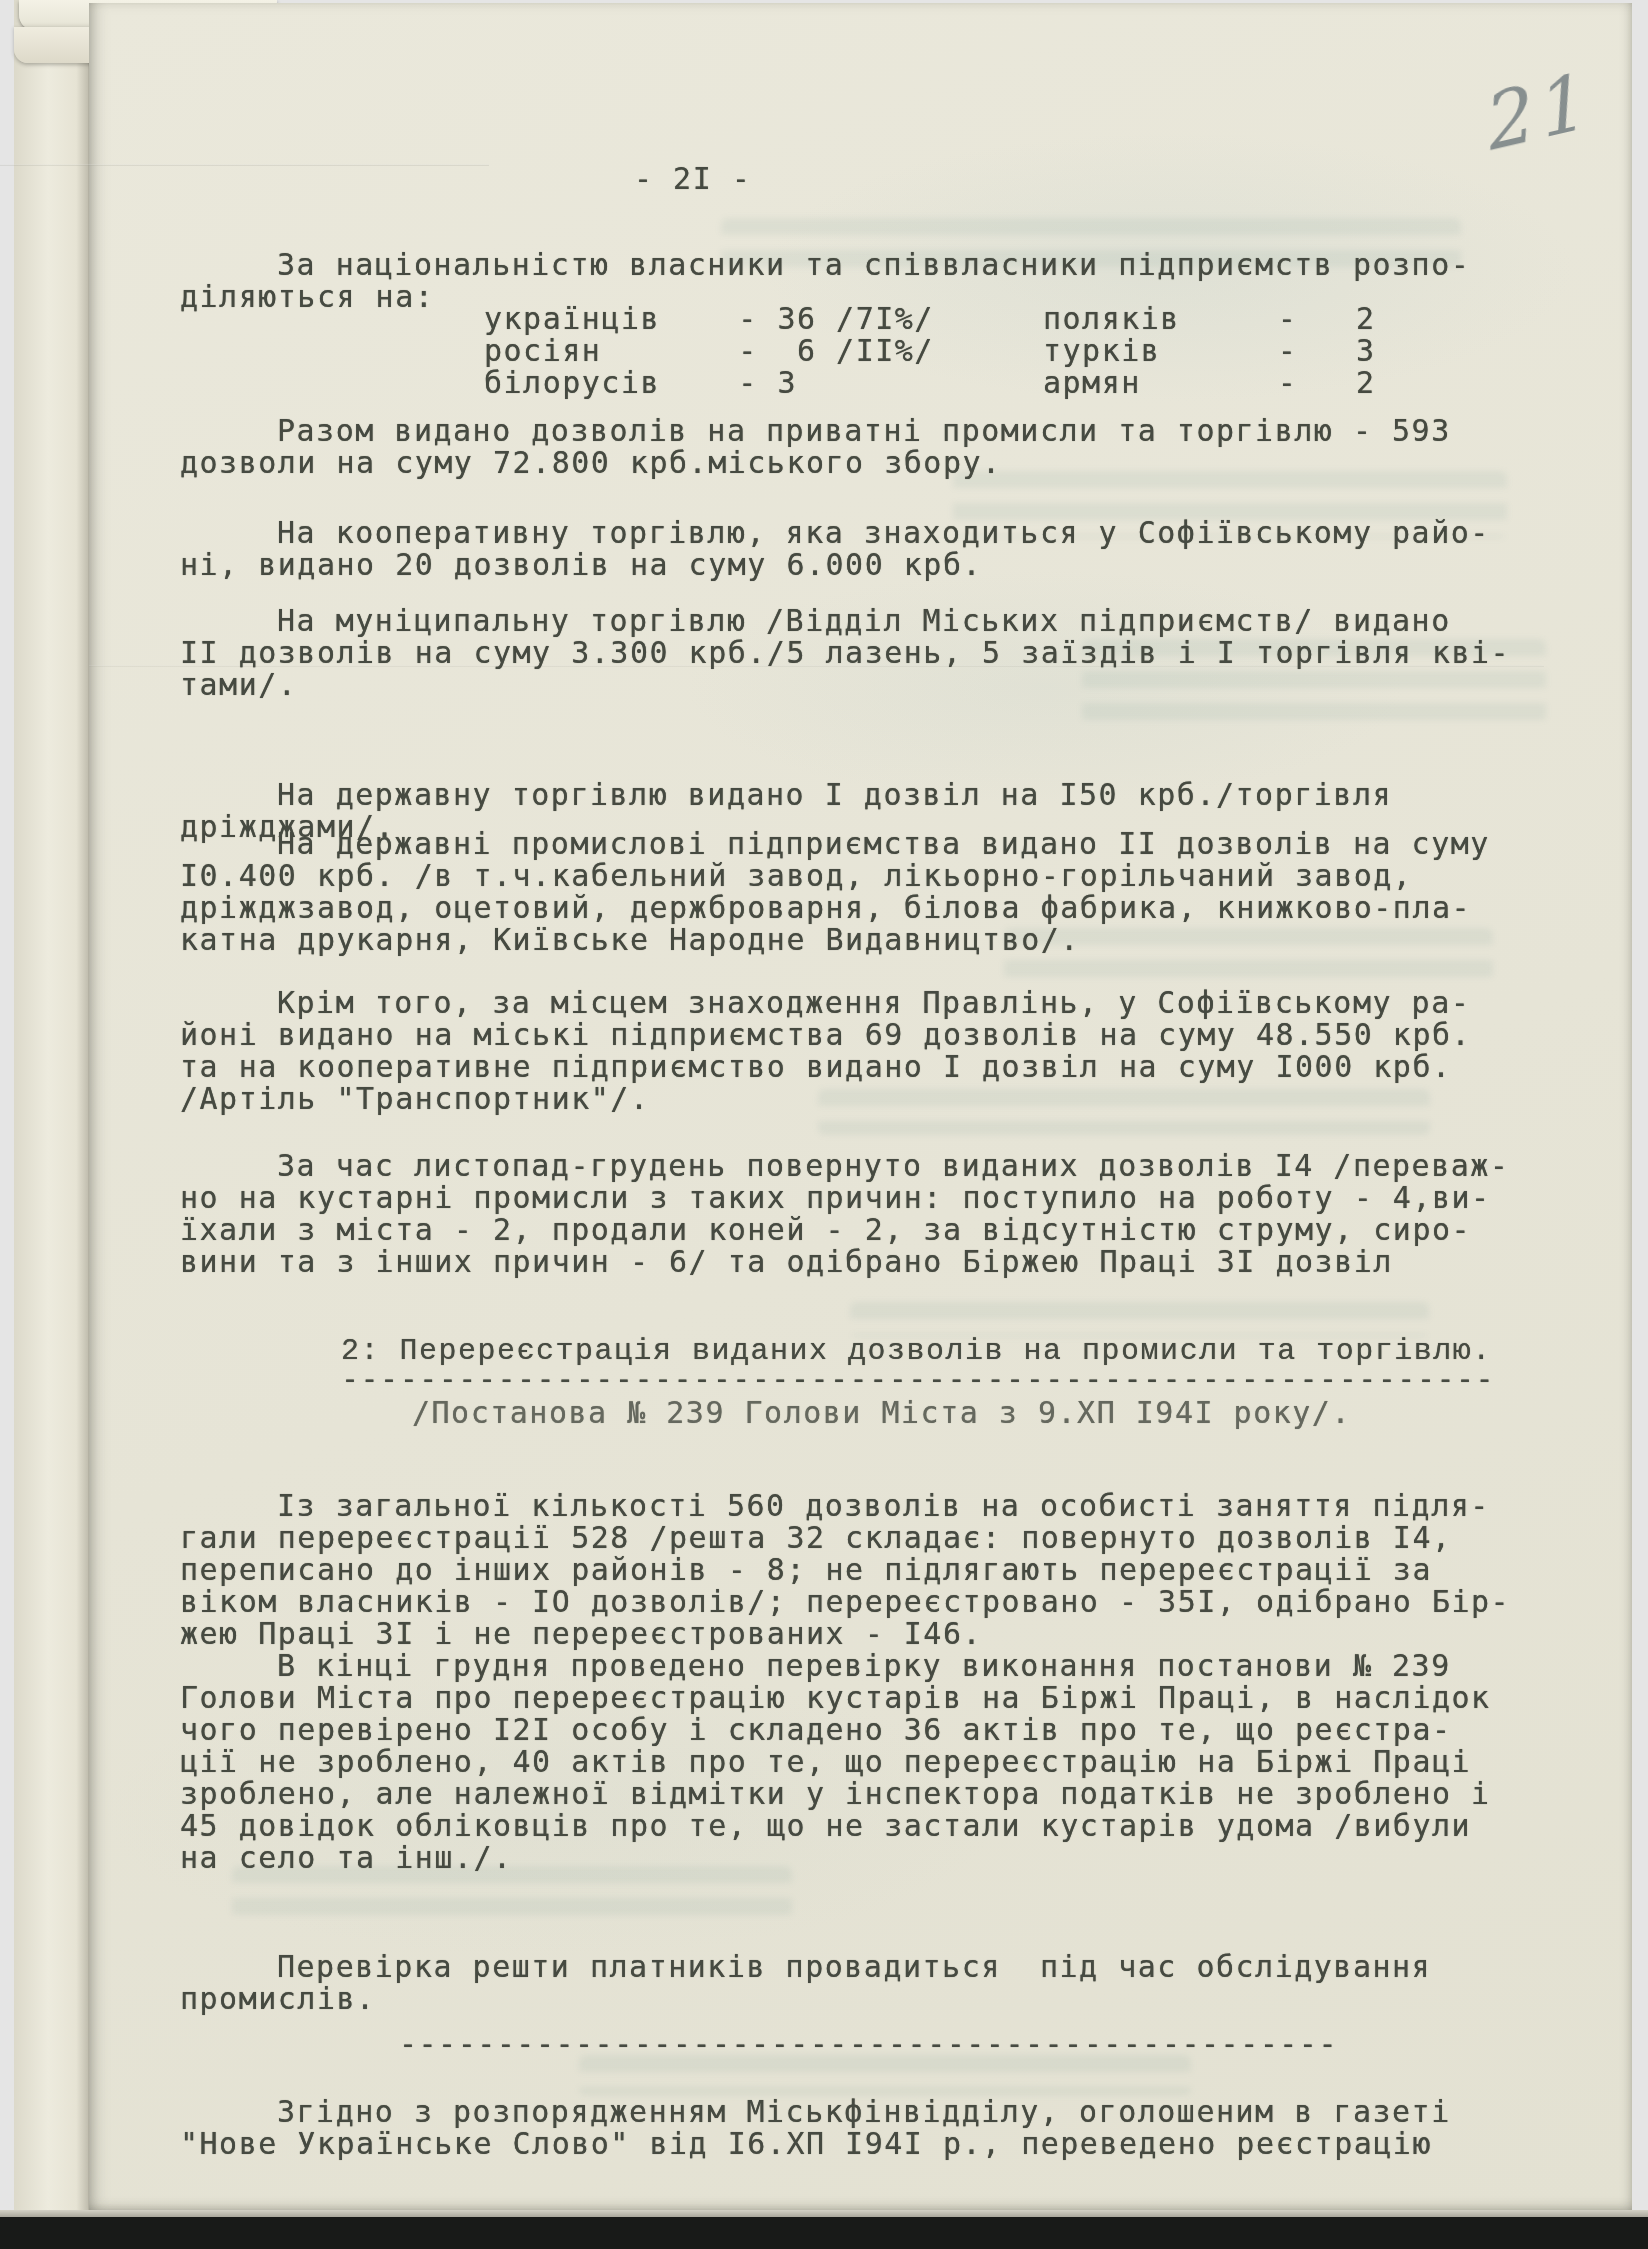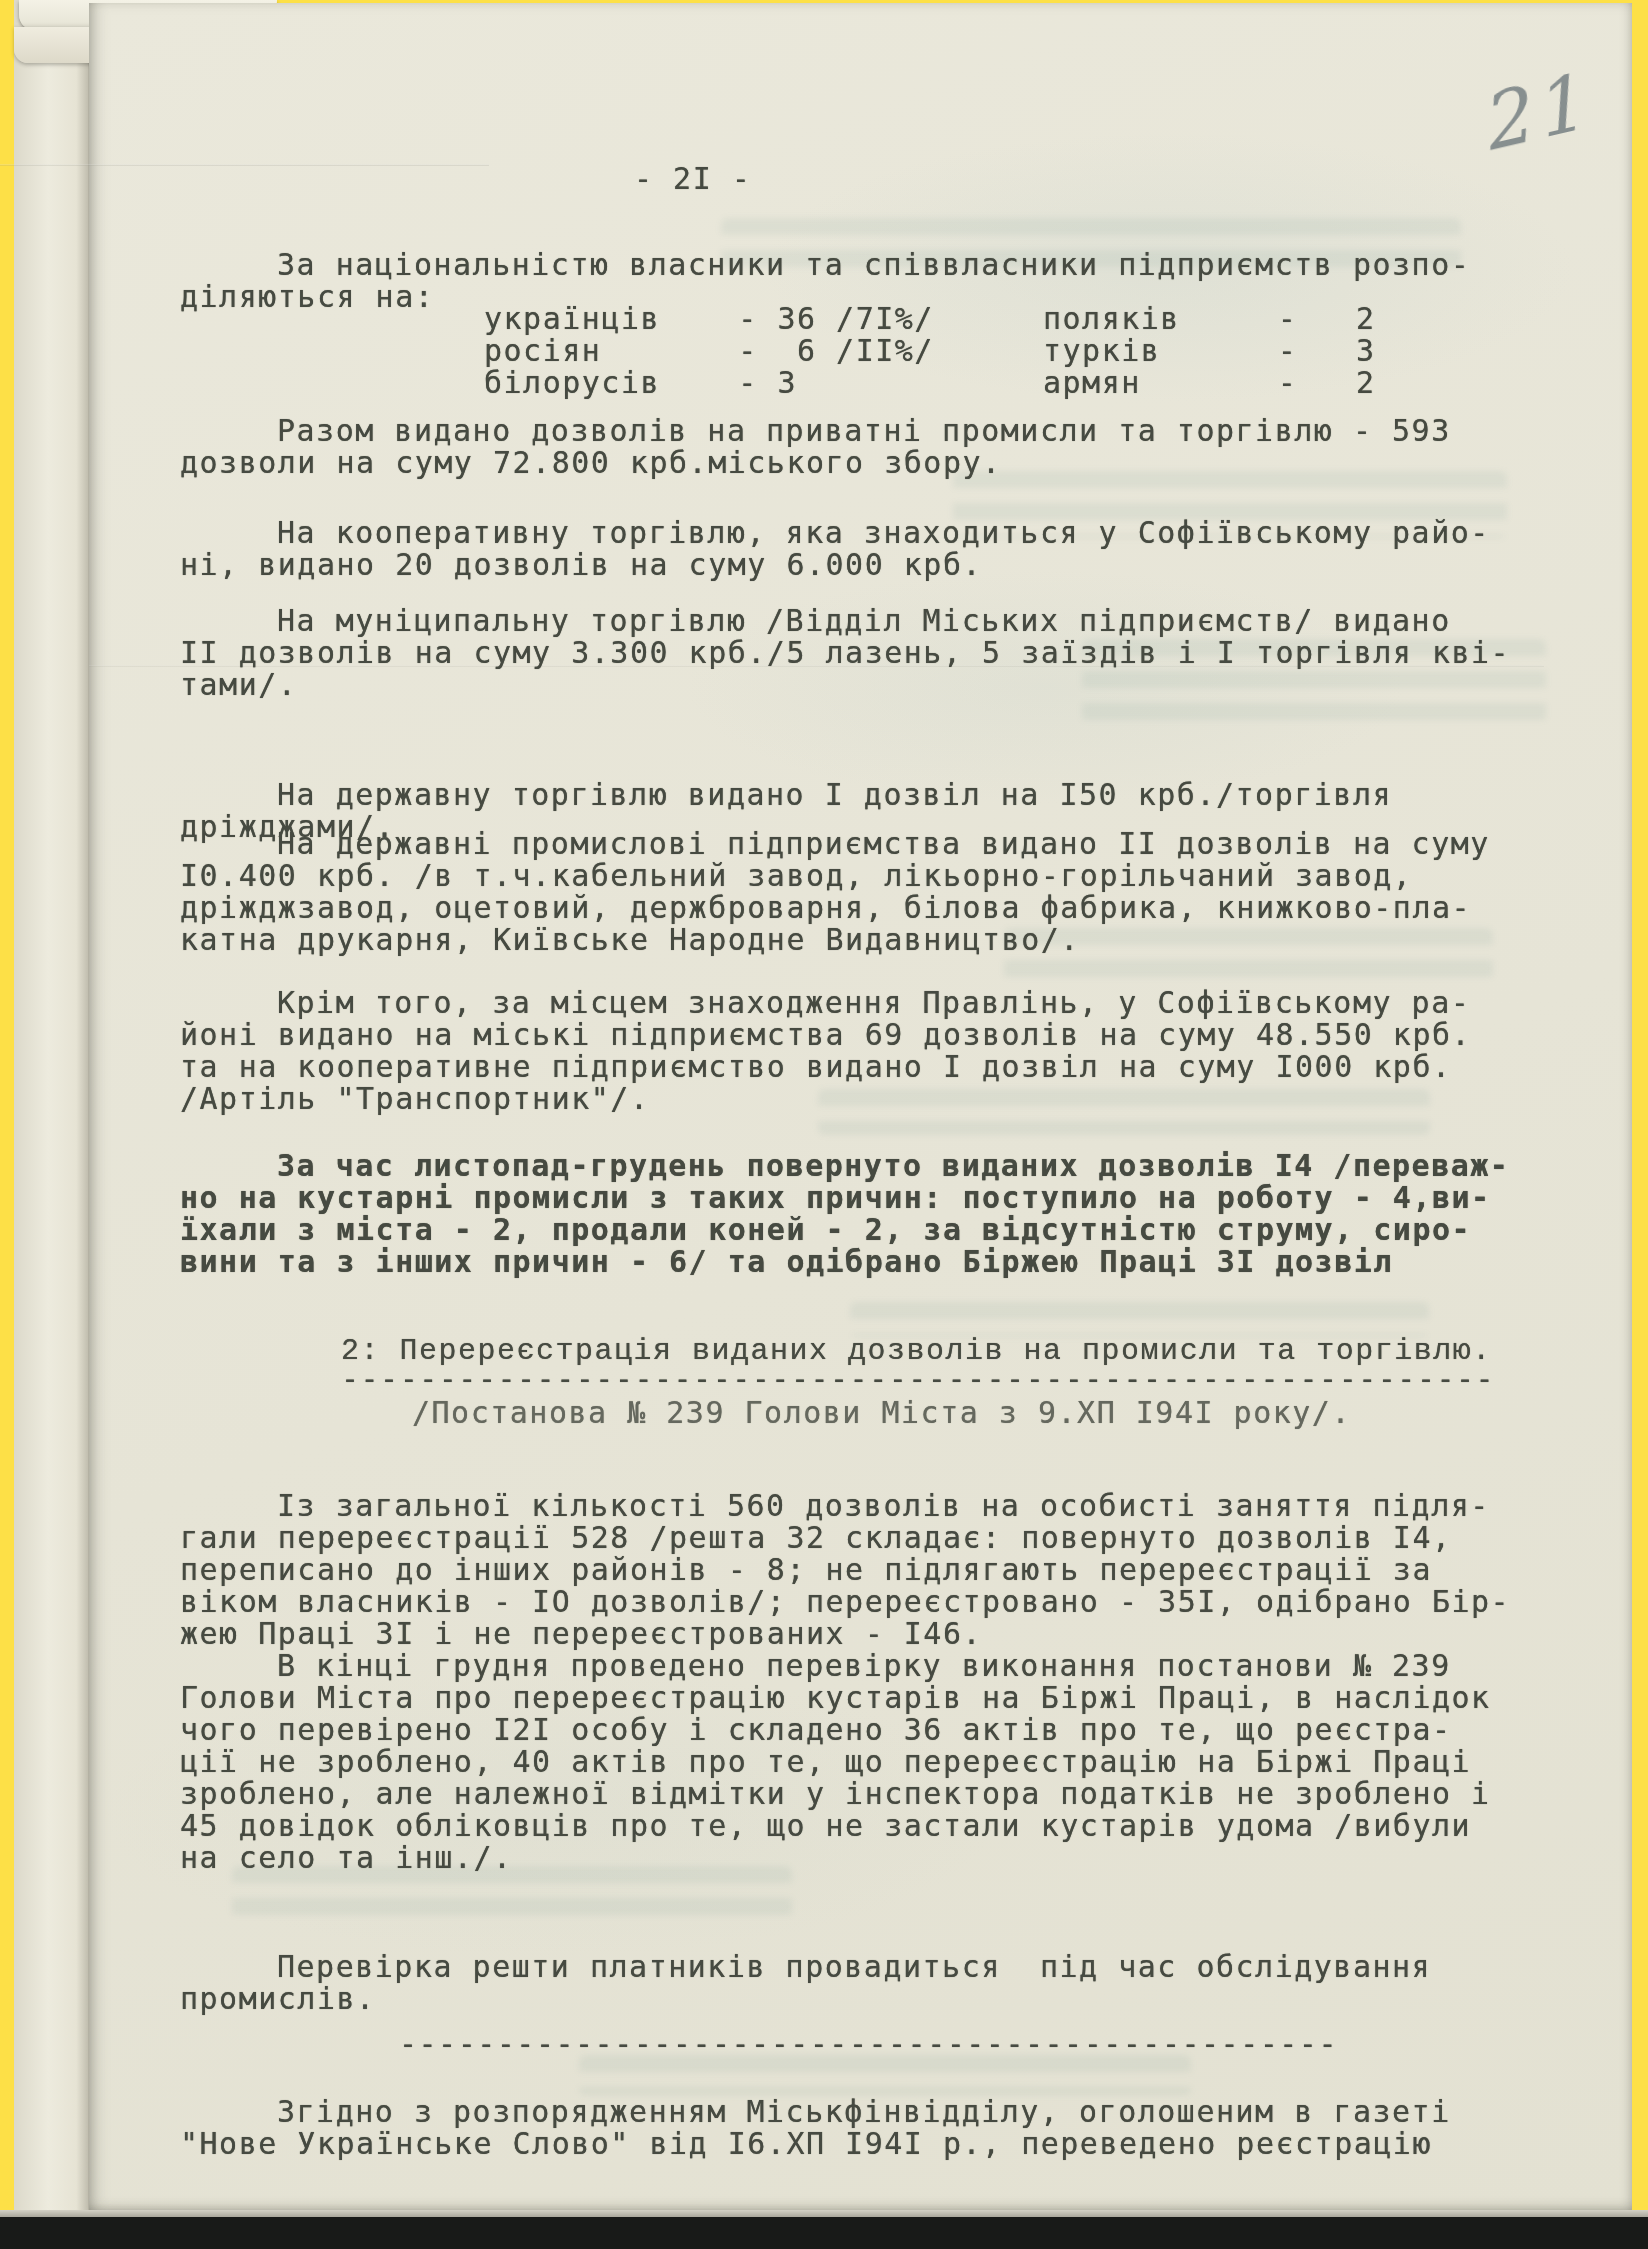--- a/index.html
+++ b/index.html
@@ -1,16 +1,16 @@
 <!DOCTYPE html>
 <html style="font-size:10.3px"><head>
 <meta charset="utf-8">
 <style>
   html,body{margin:0;padding:0;background:#101210;}
-  #scan{position:relative;width:1648px;height:2250px;background:#fde047;overflow:hidden;
+  #scan{position:relative;width:1648px;height:2250px;background:#e5e5e5;overflow:hidden;
         font-family:"DejaVu Sans Mono",monospace;}
   
   .under-sheet{position:absolute;left:14px;top:0;width:76px;height:2216px;
         background:linear-gradient(90deg,#dcd9ca,#edebde 45%,#e6e3d4 82%,#c2bfb0 97%,#9a978a);}
   .curl-a{position:absolute;left:19.3px;top:0;width:258px;height:31px;
         background:linear-gradient(180deg,#f4f2e6,#e9e7d9 70%,#d6d3c4);
         border-radius:0 0 30px 16.7px;box-shadow:0 1.9px 3.9px rgba(45,45,40,.45);}
   .curl-b{position:absolute;left:14px;top:27px;width:103px;height:36px;
         background:linear-gradient(180deg,#efecdf,#ddd9c9);
         border-radius:0 0 22px 14px;box-shadow:0 1.9px 3.9px rgba(45,45,40,.3);}
@@ -90,21 +90,21 @@
   <div class="t indent" style="left:180px;top:733px;width:1365px;margin-top:46px;">На державну торгівлю видано I дозвіл на I50 крб./торгівля
 дріжджами/.</div>
   <div class="t indent" style="left:180px;top:828px;width:1436px;">На державні промислові підприємства видано II дозволів на суму
 I0.400 крб. /в т.ч.кабельний завод, лікьорно-горільчаний завод,
 дріжджзавод, оцетовий, держброварня, білова фабрика, книжково-пла-
 катна друкарня, Київське Народне Видавництво/.</div>
   <div class="t indent" style="left:180px;top:987px;width:1436px;">Крім того, за місцем знаходження Правлінь, у Софіївському ра-
 йоні видано на міські підприємства 69 дозволів на суму 48.550 крб.
 та на кооперативне підприємство видано I дозвіл на суму I000 крб.
 /Артіль "Транспортник"/.</div>
-  <div class="t indent" style="left:180px;top:1150px;width:1436px;font-weight:bold;">За час листопад-грудень повернуто виданих дозволів I4 /переваж-
+  <div class="t indent" style="left:180px;top:1150px;width:1436px;">За час листопад-грудень повернуто виданих дозволів I4 /переваж-
 но на кустарні промисли з таких причин: поступило на роботу - 4,ви-
 їхали з міста - 2, продали коней - 2, за відсутністю струму, сиро-
 вини та з інших причин - 6/ та одібрано Біржею Праці 3I дозвіл</div>
 
   <div class="t" style="left:341px;top:1335px;font-family:Liberation Mono, monospace;">2: Перереєстрація виданих дозволів на промисли та торгівлю.</div>
   <div class="t" style="left:341px;top:1363px;">-----------------------------------------------------------</div>
   <div class="t light" style="left:412px;top:1397px;">/Постанова № 239 Голови Міста з 9.ХП I94I року/.</div>
 
   <div class="t indent" style="left:180px;top:1490px;width:1436px;">Із загальної кількості 560 дозволів на особисті заняття підля-
 гали перереєстрації 528 /решта 32 складає: повернуто дозволів I4,

